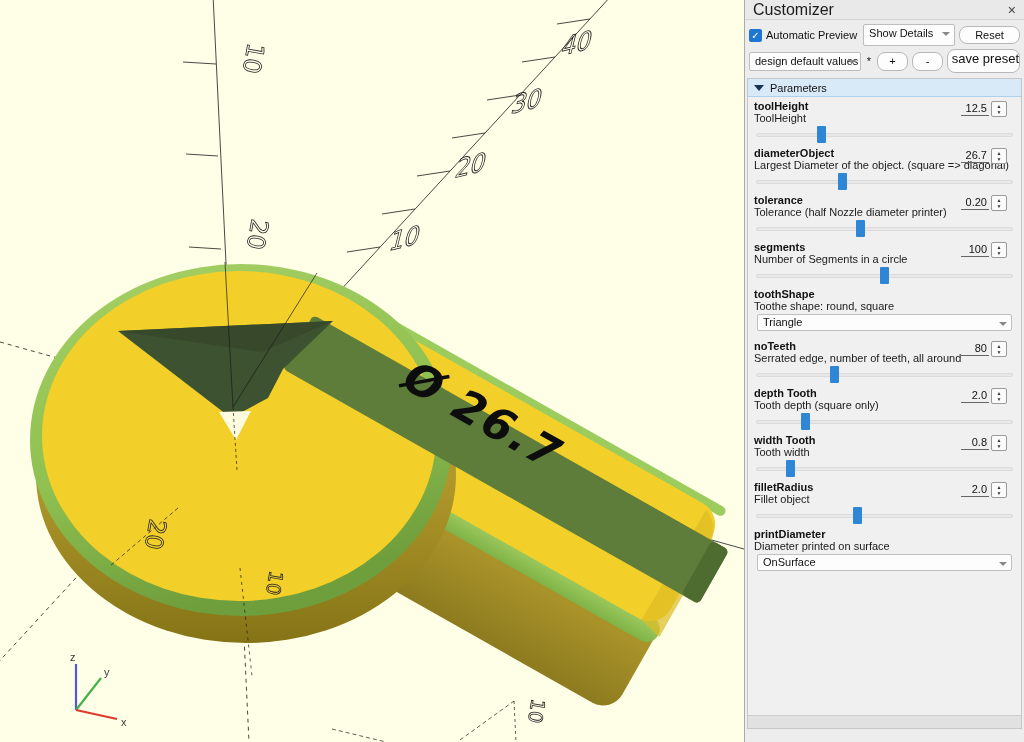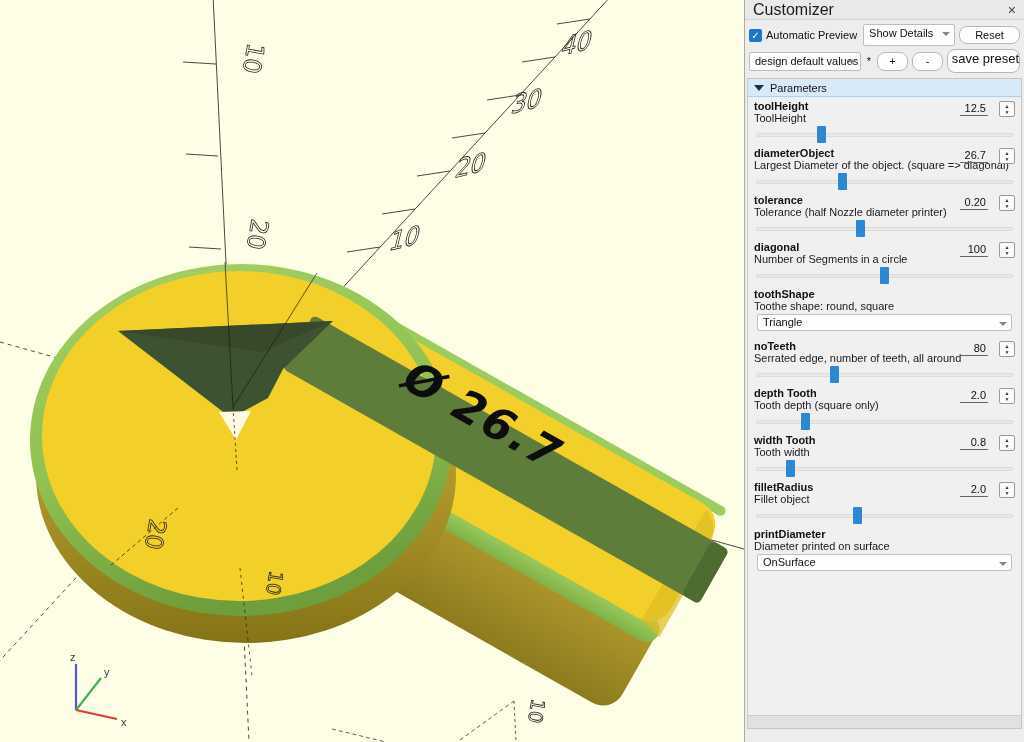--- a/index.html
+++ b/index.html
@@ -42,21 +42,21 @@
   .params-box { margin:7px 2px 13px 2px; flex:1; background:#F0F0F0; border:1px solid #C6C6C6;
                 position:relative; overflow:hidden; }
   .params-header { height:18px; background:#D8EAF8; border-bottom:1px solid #AFD0EA;
                    display:flex; align-items:center; gap:6px; padding:0 6px; }
   .tri-down { width:0; height:0; border-left:5px solid transparent; border-right:5px solid transparent;
               border-top:6px solid #16324F; }
 
   .param { position:relative; padding:3px 6px 0 6px; }
   .p-name { font-weight:bold; font-size:11px; line-height:12px; }
   .p-desc { font-size:11px; line-height:12px; color:#1a1a1a; white-space:nowrap; }
-  .valwrap { position:absolute; right:6px; top:4px; display:flex; align-items:center; gap:11px; }
+  .valwrap { position:absolute; right:14px; top:4px; display:flex; align-items:center; gap:2px; }
   .val { min-width:28px; text-align:right; border-bottom:1px solid #666; padding:0 2px 1px 2px; background:transparent; }
   .spin { width:16px; height:16px; border:1px solid #9a9a9a; border-radius:2px; background:#FBFBFB;
           display:flex; flex-direction:column; align-items:center; justify-content:center; }
   .spin span { font-size:5px; line-height:6px; color:#333; }
   .sliderwrap { position:relative; height:18px; margin-top:2px; }
   .track { position:absolute; left:2px; right:2px; top:7px; height:4px; background:#E8E8E8;
            border:1px solid #DBDBDB; border-radius:2px; }
   .handle { position:absolute; top:0; width:9px; height:17px; background:#2E86D4; border-radius:1px; }
   .selectwrap { position:relative; margin:2px 3px 6px 3px; height:17px; background:#FDFDFD;
                 border:1px solid #BFBFBF; border-radius:2px; line-height:15px; padding:0 16px 8px 5px; }
@@ -253,21 +253,21 @@
               <span>▼</span>
             </span>
           </div>
         <div class="sliderwrap">
             <div class="track"></div>
           <div class="handle" style="left: calc(41% - 5px);"></div>
           </div>
       </div>
 
       <div class="param">
-        <div class="p-name">diagonal</div>
+        <div class="p-name">segments</div>
         <div class="p-desc">Number of Segments in a circle</div>
         <div class="valwrap">
             <span class="val">100</span>
           <span class="spin">
               <span>▲</span>
               <span>▼</span>
             </span>
           </div>
         <div class="sliderwrap">
             <div class="track"></div>

